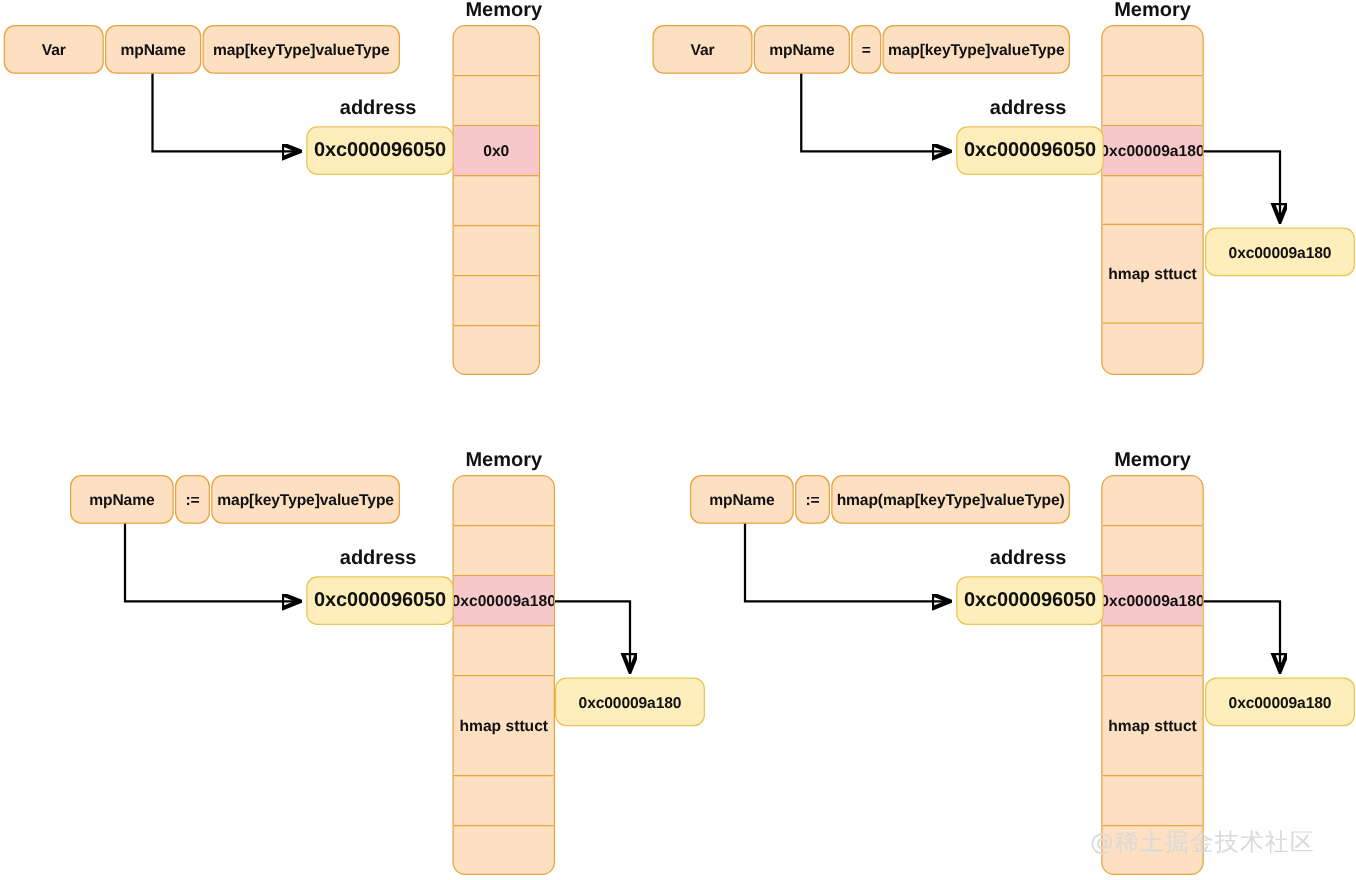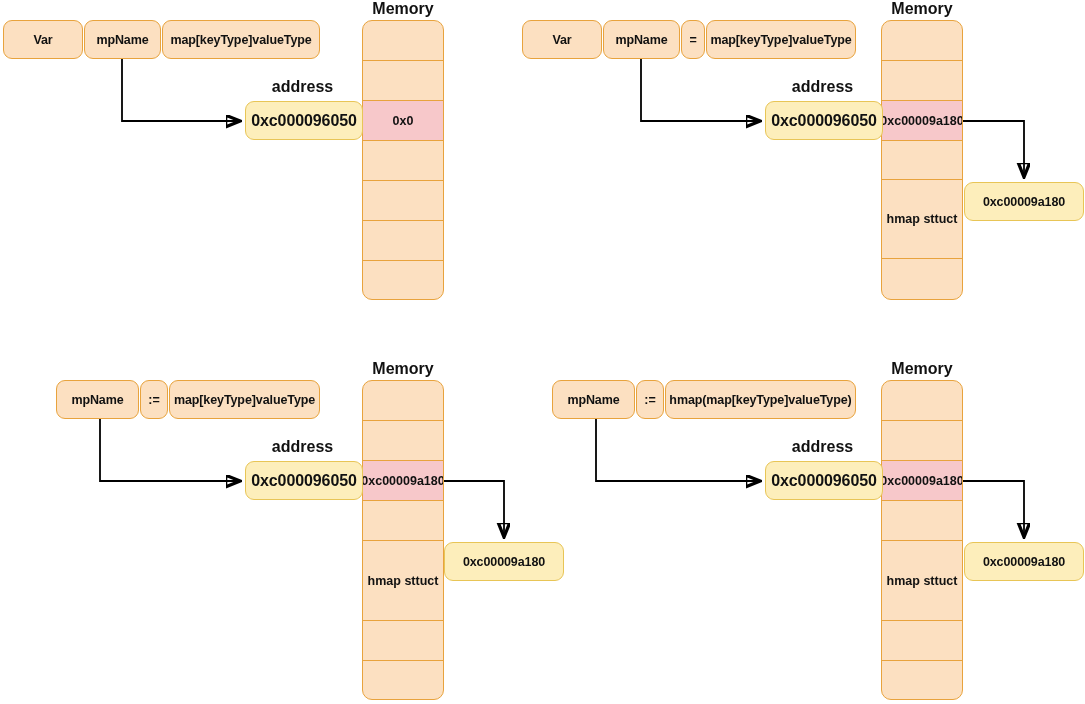--- a/index.html
+++ b/index.html
@@ -65,21 +65,21 @@
 <div class="stage">
 
   <div class="panel">
 
     <div class="box" style="left:3px;top:20px;width:80px;height:39px;">Var</div>
     <div class="box" style="left:84px;top:20px;width:77px;height:39px;">mpName</div>
     <div class="box" style="left:162px;top:20px;width:158px;height:39px;">map[keyType]valueType</div>
 
     <div class="memlabel" style="left:362px;top:0px;width:82px;">Memory</div>
 
-    <div class="memcol" style="left:362px;top:20px;width:82px;height:280px;">
+    <div class="memcol" style="left:362px;top:20px;width:70px;height:280px;">
       <div class="memcell" style="top:0px;height:40px;"></div>
       <div class="memcell" style="top:40px;height:40px;"></div>
       <div class="memcell hl" style="top:80px;height:40px;">0x0</div>
       <div class="memcell" style="top:120px;height:40px;"></div>
       <div class="memcell" style="top:160px;height:40px;"></div>
       <div class="memcell" style="top:200px;height:40px;"></div>
       <div class="memcell last" style="top:240px;height:40px;"></div>
     </div>
 
     <div class="memlabel" style="left:245px;top:78px;width:115px;">address</div>
@@ -177,14 +177,15 @@
 
     <path d="M100,419 L100,481 L239,481" marker-end="url(#ah)"></path>
 
     <path d="M444,481 L504,481 L504,536" marker-end="url(#ah)"></path>
 
     <path d="M596,419 L596,481 L759,481" marker-end="url(#ah)"></path>
 
     <path d="M963,481 L1024,481 L1024,536" marker-end="url(#ah)"></path>
   </svg>
 
+  <div class="watermark" style="left:872px;top:661px;">@稀土掘金技术社区</div>
 
 </div>
 
 </body></html>

